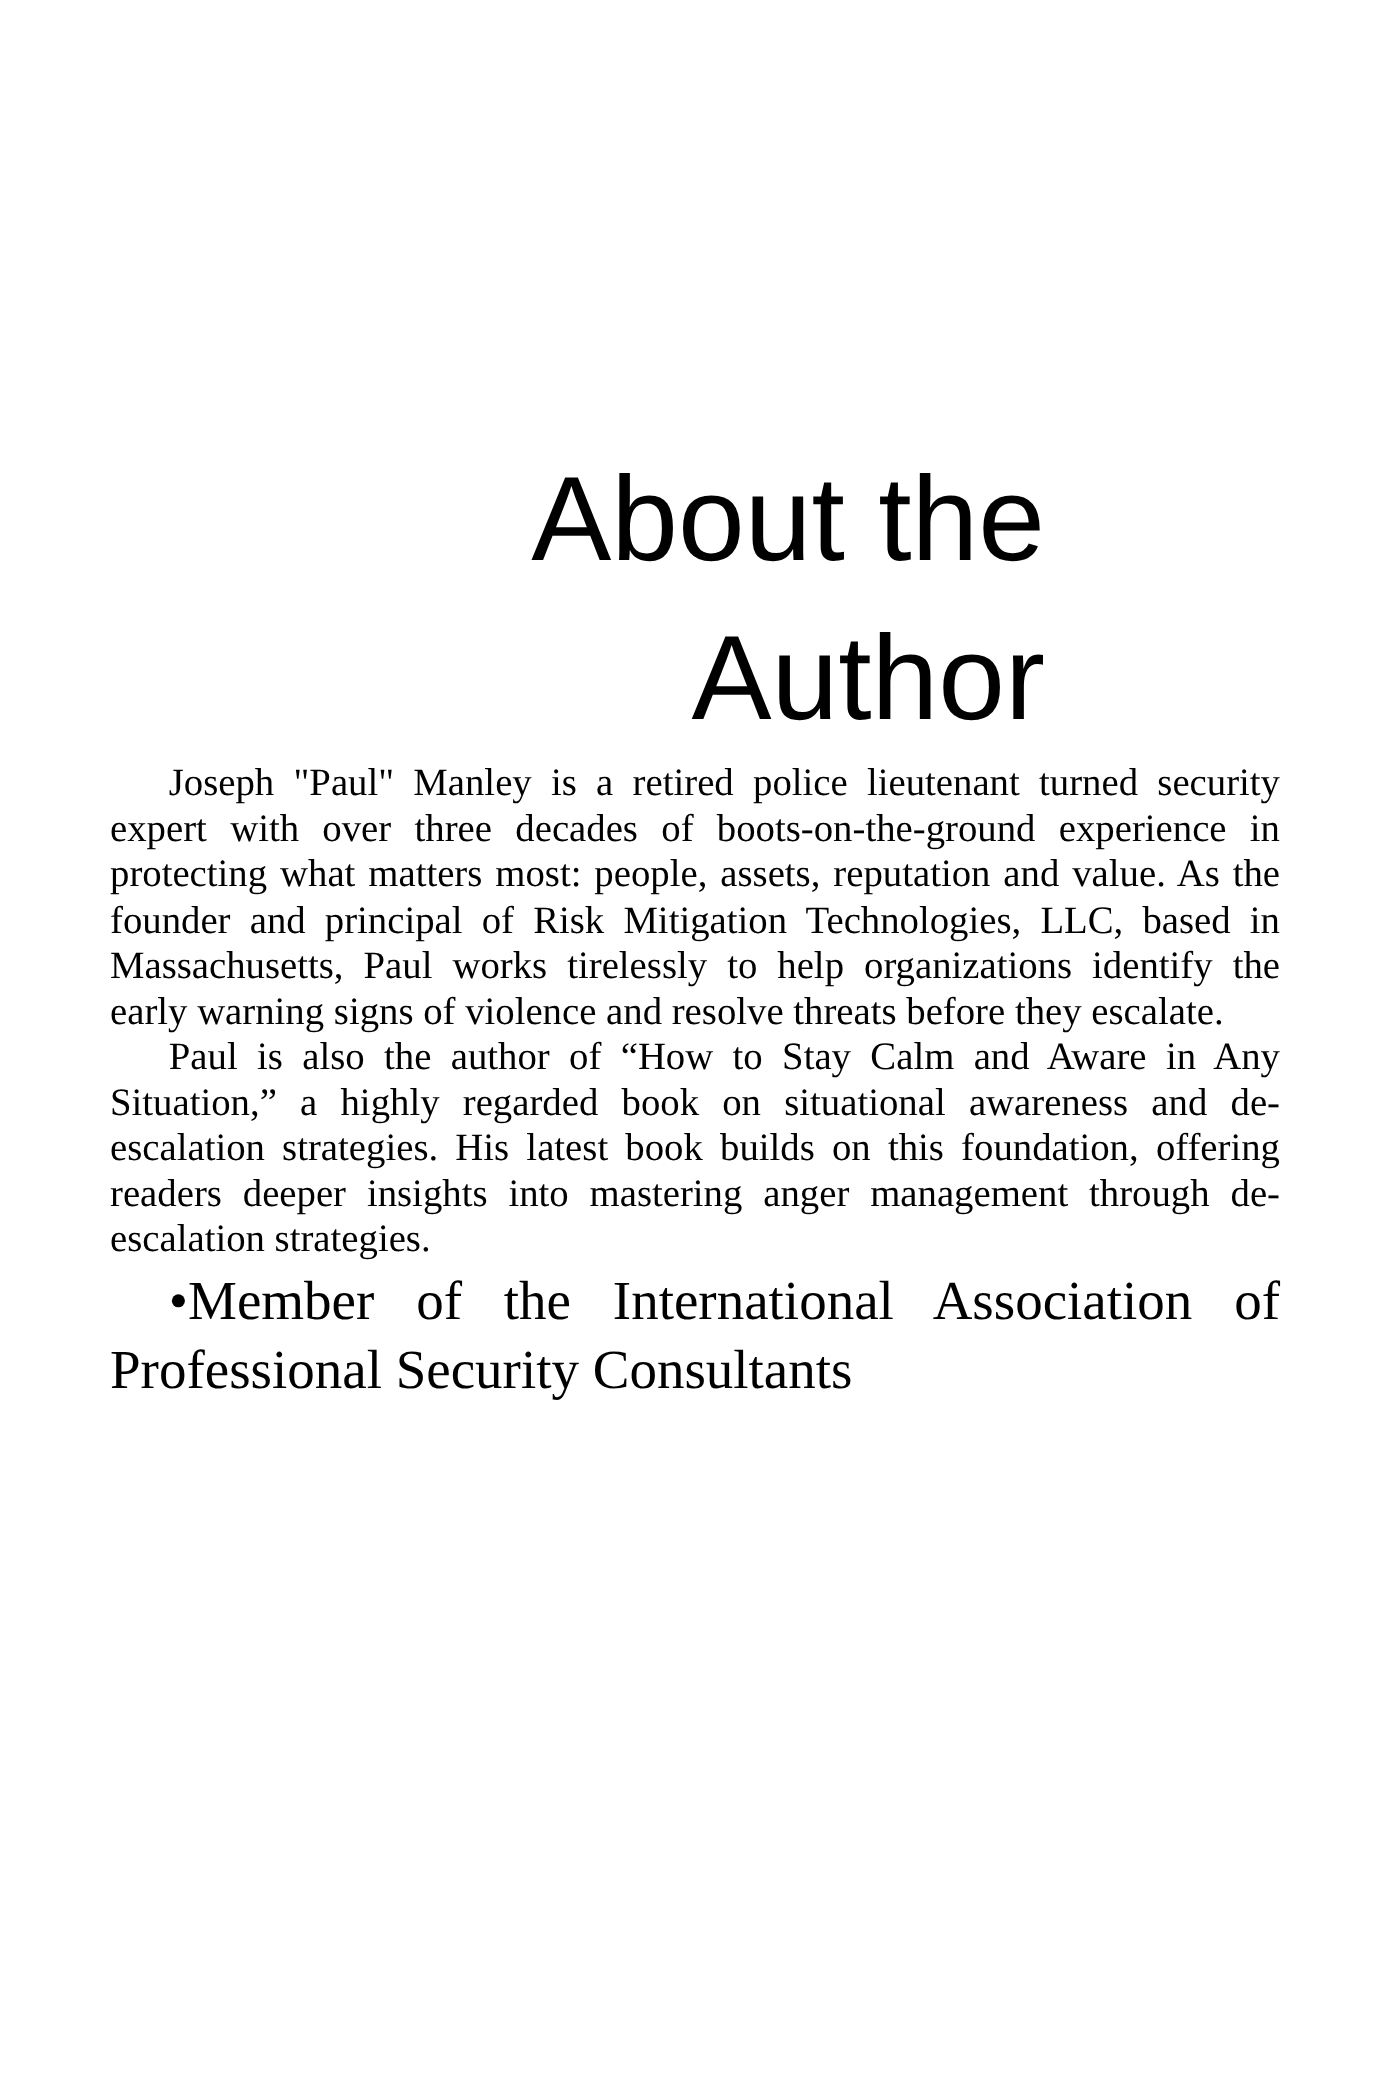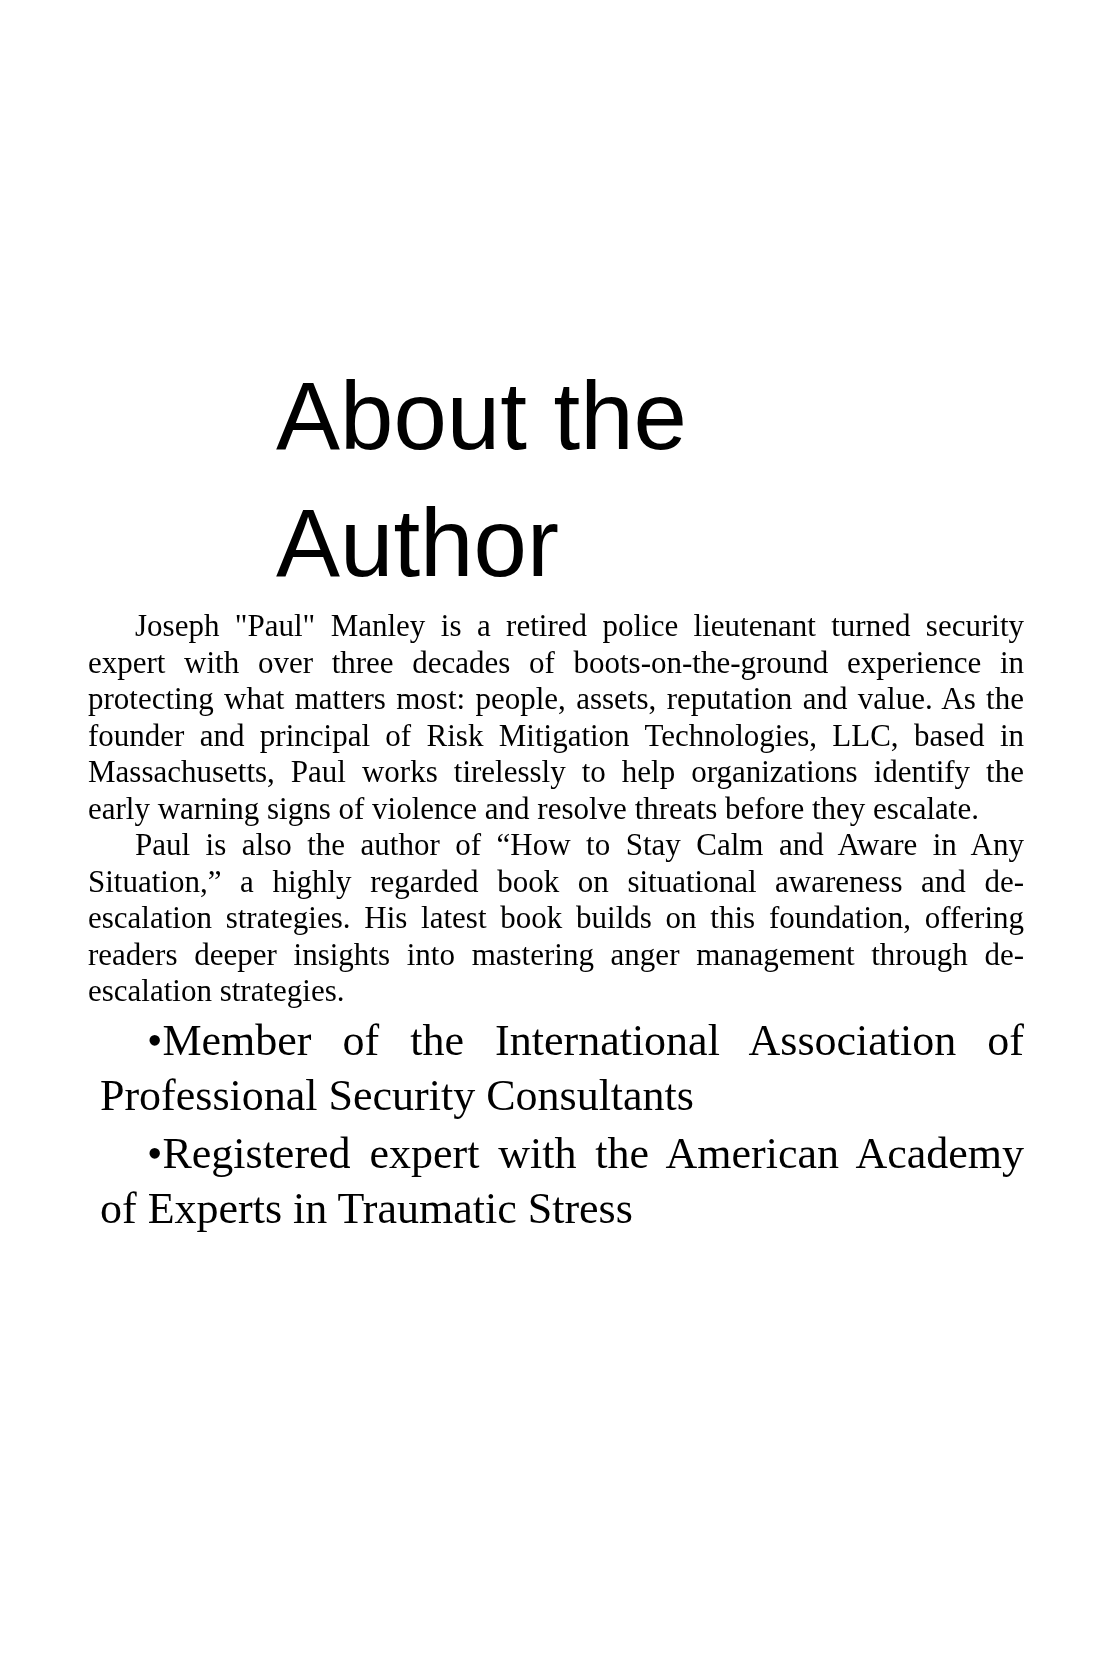--- a/index.html
+++ b/index.html
@@ -18,40 +18,40 @@
     width: 1112px;
     height: 1667px;
     padding: 352px 88px 0 88px;
     background: #ffffff;
   }
   .title {
     font-family: "Liberation Sans", "DejaVu Sans", sans-serif;
     font-weight: 400;
     font-size: 96px;
     line-height: 127px;
-    text-align: left;
+    text-align: right;
     max-width: 560px;
     margin: 0 auto 2px auto;
     letter-spacing: 0;
   }
   .body-text {
     font-family: "Liberation Serif", "DejaVu Serif", serif;
     font-size: 31px;
     line-height: 36.5px;
   }
   .para {
     margin: 0;
     text-align: justify;
     text-indent: 47px;
   }
   .cred {
     font-family: "Liberation Serif", "DejaVu Serif", serif;
     font-size: 44px;
     line-height: 55px;
-    margin: 3px 0 0 12px;
+    margin: 3px 0 0 0;
     text-align: justify;
     text-indent: 47px;
   }
   .cred.clipped {
     text-align-last: justify;
   }
   .bullet-glyph {
     display: inline;
   }
 </style>
@@ -63,17 +63,16 @@
   <h1 class="title">About the Author</h1>
 
   <div class="body-text">
     <p class="para">Joseph "Paul" Manley is a retired police lieutenant turned security expert with over three decades of boots-on-the-ground experience in protecting what matters most: people, assets, reputation and value. As the founder and principal of Risk Mitigation Technologies, LLC, based in Massachusetts, Paul works tirelessly to help organizations identify the early warning signs of violence and resolve threats before they escalate.</p>
     <p class="para">Paul is also the author of “How to Stay Calm and Aware in Any Situation,” a highly regarded book on situational awareness and de-escalation strategies. His latest book builds on this foundation, offering readers deeper insights into mastering anger management through de-escalation strategies.</p>
   </div>
 
   <div>
     <p class="cred"><span class="bullet-glyph">•</span><span>Member of the International Association of Professional Security Consultants</span></p>
 
-    <p class="cred"><span class="bullet-glyph">•</span><span>Registered expert with the American Academy of Experts in Traumatic Stress</span></p>
 
   </div>
 
 </div>
 
 </body></html>

